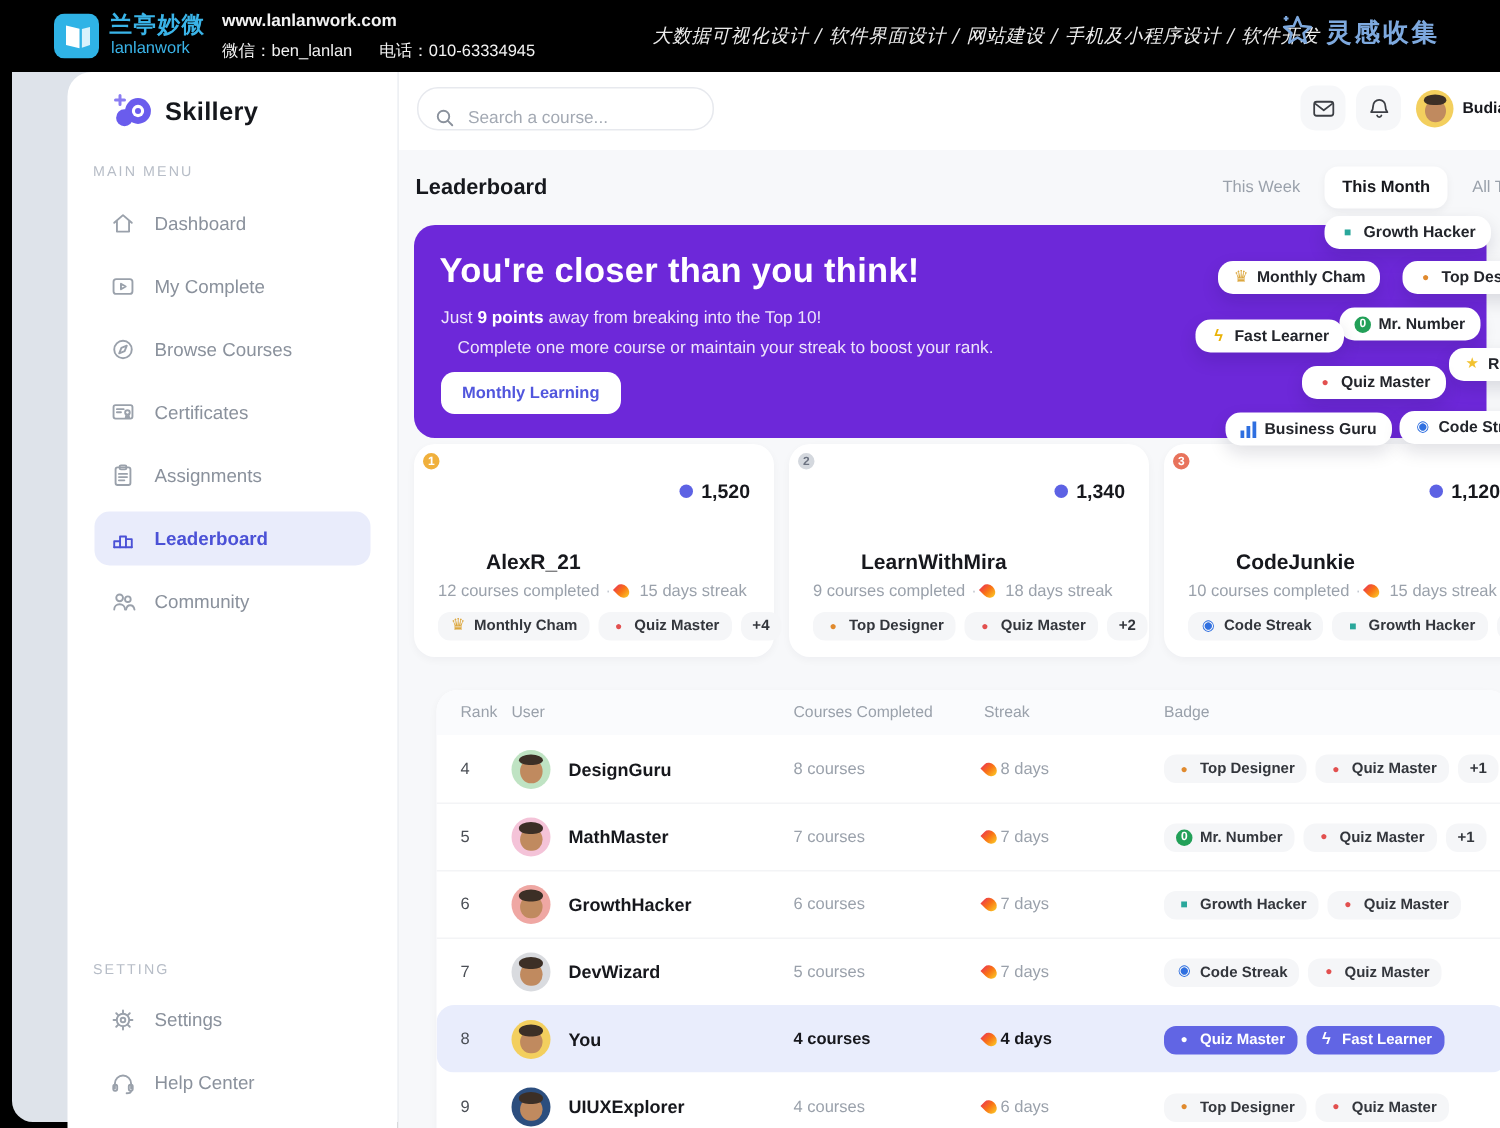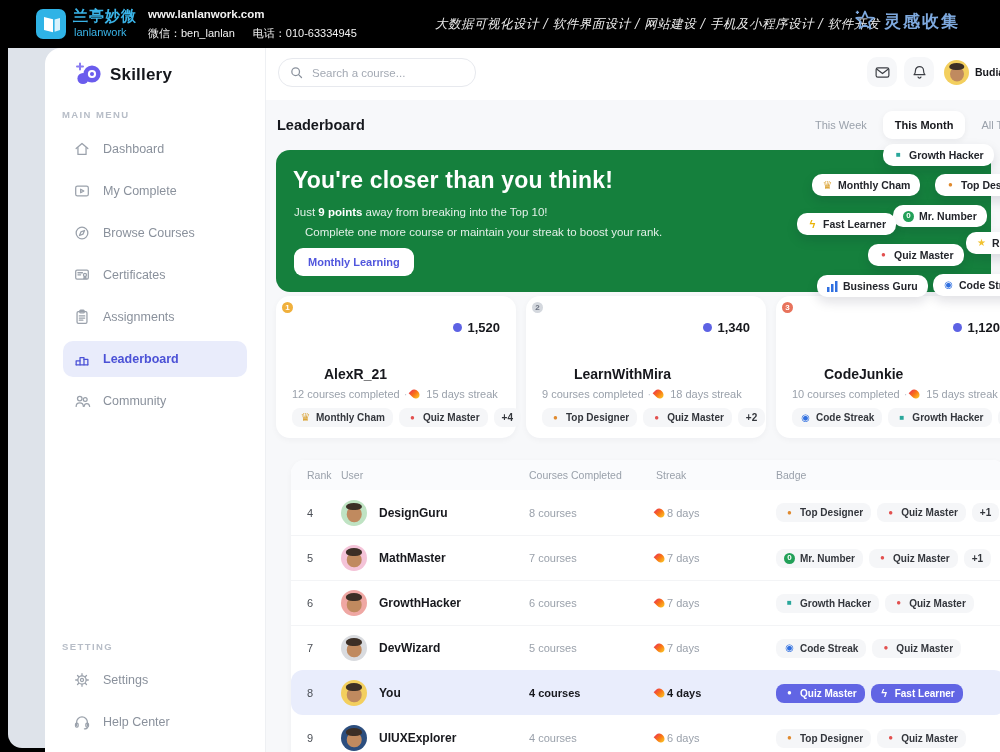--- a/index.html
+++ b/index.html
@@ -18,51 +18,51 @@
                font-family:"DejaVu Serif",serif;font-style:italic;letter-spacing:.5px;white-space:nowrap;}
   .tb-right{position:absolute;left:852px;top:8px;display:flex;align-items:center;gap:6px;color:#7ea9de;}
   .tb-star{width:26px;height:26px;}
   .tb-logo2{font-size:17px;font-weight:700;font-family:"DejaVu Serif",serif;letter-spacing:2px;}
 
   
   .backdrop{position:absolute;left:8px;top:48px;right:0;bottom:4px;background:#dee3ea;border-bottom-left-radius:14px;}
   .sidebar{position:absolute;left:45px;top:48px;width:220px;bottom:0;background:#fff;border-top-left-radius:16px;}
   .app-logo{position:absolute;left:30px;top:13px;display:flex;align-items:center;gap:8px;}
   .app-logo .nm{font-size:17px;font-weight:800;color:#15171c;letter-spacing:.2px;}
-  .menu-label{position:absolute;left:17px;font-size:9.5px;font-weight:700;color:#b7bdc7;letter-spacing:1.4px;}
+  .menu-label{position:absolute;left:17px;font-size:9.5px;font-weight:400;color:#b7bdc7;letter-spacing:1.4px;}
   .ml-main{top:61px;} .ml-set{top:593px;}
   #main-nav{position:absolute;left:0;right:0;top:80px;}
   #setting-nav{position:absolute;left:0;right:0;top:611px;}
   .nav-item{height:42px;display:flex;align-items:center;gap:12px;padding-left:28px;
             font-size:12.5px;color:#8a919c;cursor:pointer;}
   .nav-item svg{stroke:#9aa1ab;}
   .nav-item.active{height:36px;margin:3px 18px;padding-left:10px;border-radius:10px;
                    background:#e9ecfb;color:#4b51d6;font-weight:700;}
   .nav-item.active svg{stroke:#4b51d6;}
 
   
   .main{position:absolute;left:265px;top:48px;right:0;bottom:0;background:#fff;border-left:1px solid #eef0f3;}
   .content-bg{position:absolute;left:0;top:52px;right:0;bottom:0;background:#f7f8fa;}
   .search{position:absolute;left:12px;top:10px;width:198px;height:29px;background:#fff;border:1px solid #e7e9ee;
-          border-radius:14px;display:flex;align-items:center;gap:6px;padding:0 10px;}
+          border-radius:14px;display:flex;align-items:flex-end;gap:6px;padding:0 10px;}
   .search input{border:none;outline:none;font-size:11.5px;color:#555;width:150px;background:transparent;
                 font-family:inherit;}
   .search input::placeholder{color:#a3a9b3;}
   .actions{position:absolute;left:601px;top:9px;display:flex;align-items:center;gap:7px;}
   .icon-btn{width:30px;height:30px;border-radius:10px;background:#f6f7f9;display:flex;align-items:center;justify-content:center;cursor:pointer;}
   .hdr-user{display:flex;align-items:center;gap:6px;margin-left:3px;cursor:pointer;}
   .hdr-user .nm{font-size:10.5px;font-weight:700;color:#17181d;white-space:nowrap;}
 
   .page-title{position:absolute;left:11px;top:69px;font-size:14.5px;font-weight:700;color:#16181d;}
   .tabs{position:absolute;left:537px;top:63px;display:flex;gap:4px;align-items:center;}
   .tab{font-size:11px;color:#9aa1ab;padding:8px 12px;white-space:nowrap;cursor:pointer;border-radius:9px;}
   .tab.active{background:#fff;color:#17181d;font-weight:700;box-shadow:0 2px 6px rgba(20,24,40,.06);}
 
   
-  .banner{position:absolute;left:10px;top:102px;width:715px;height:142px;background:#15803d;border-radius:14px;}
+  .banner{position:absolute;left:10px;top:102px;width:715px;height:142px;background:#6d28d9;border-radius:14px;}
   .bn-title{position:absolute;left:17px;top:17px;font-size:23px;font-weight:800;color:#fff;letter-spacing:.2px;}
   .bn-l1{position:absolute;left:18px;top:56px;font-size:11.5px;color:rgba(255,255,255,.88);}
   .bn-l1 b{color:#fff;}
   .bn-l2{position:absolute;left:18px;top:76px;font-size:11.5px;color:rgba(255,255,255,.88);margin-left:11px;}
   .bn-cta{position:absolute;left:18px;top:98px;background:#fff;color:#5156dd;font-size:11px;font-weight:700;
           padding:8px 14px;border-radius:9px;border:none;cursor:pointer;font-family:inherit;}
 
   
   .fb{position:absolute;display:inline-flex;align-items:center;gap:5px;background:#fff;border-radius:10px;
       padding:5px 10px;font-size:10.5px;font-weight:700;color:#23252b;white-space:nowrap;

